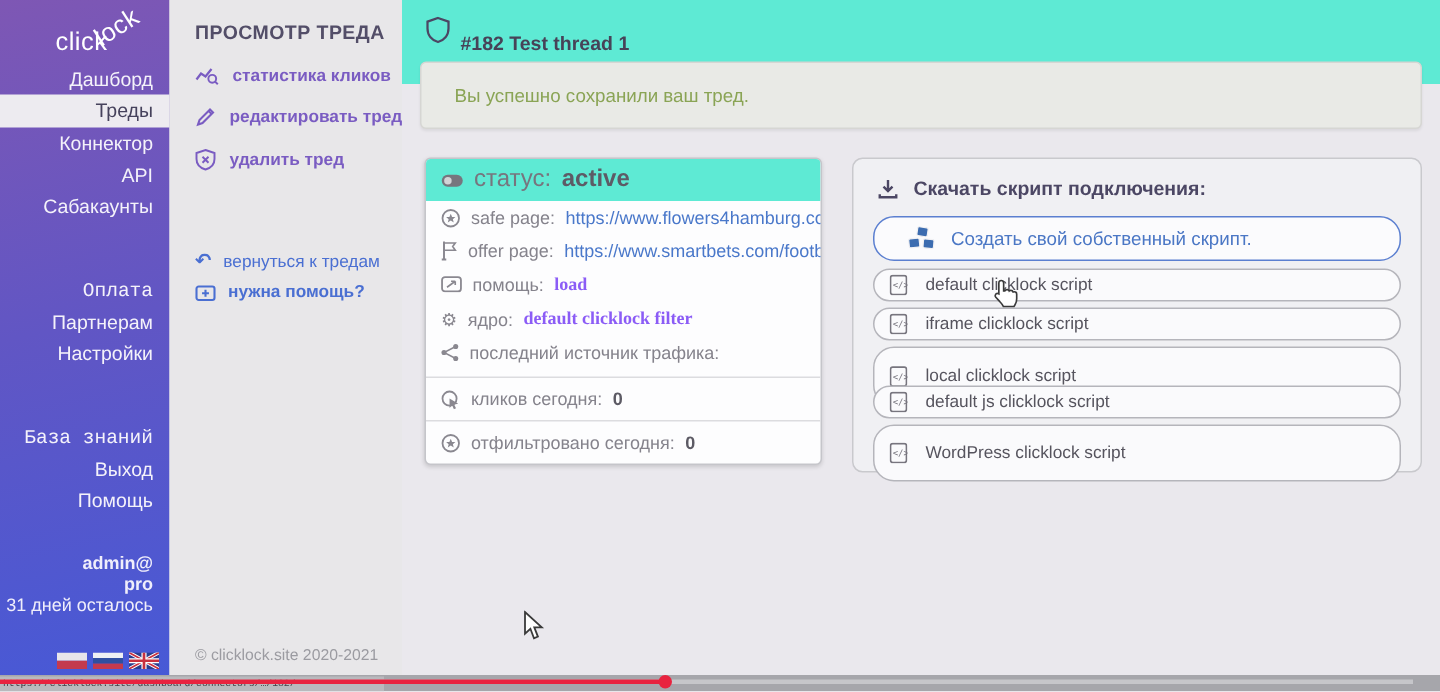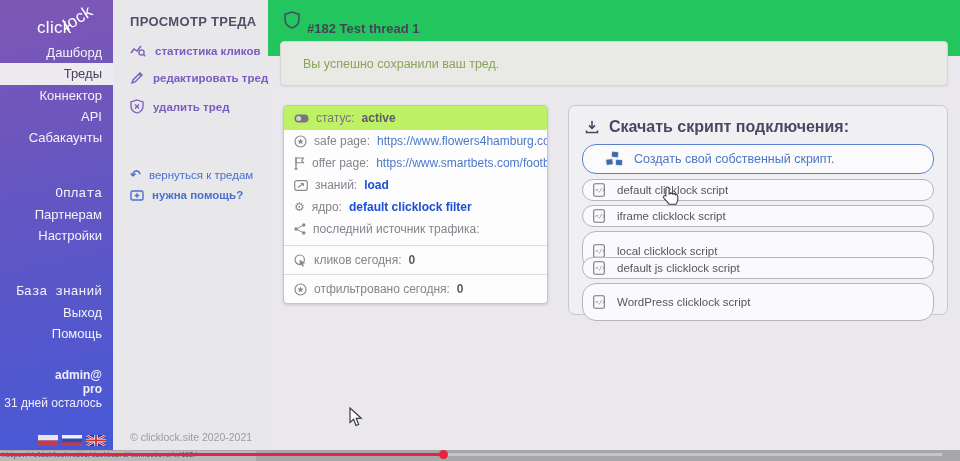--- a/index.html
+++ b/index.html
@@ -33,52 +33,52 @@
   .panel-title { position:absolute; top:14px; left:17px; font-size:13px; font-weight:bold; color:#534e68; letter-spacing:.3px; }
   .panel-action { position:absolute; left:17px; display:flex; align-items:center; gap:9px; cursor:pointer;
     color:#7a5cc2; font-size:11.5px; font-weight:bold; white-space:nowrap; }
   .panel-link { position:absolute; left:17px; display:flex; align-items:center; gap:8px; cursor:pointer;
     color:#4a6fd2; font-size:11.5px; white-space:nowrap; }
   .panel-link .bold { font-weight:bold; }
   .glyph { font-family:"DejaVu Sans",sans-serif; }
   .copyright { position:absolute; left:17px; bottom:7px; font-size:10.5px; color:#9b9ba1; white-space:nowrap; }
   
   .main { position:absolute; left:268px; top:0; right:0; height:450px; }
-  .topbar { position:absolute; left:0; top:0; right:0; height:56px; background:#22c55e; display:flex; align-items:center; }
+  .topbar { position:absolute; left:0; top:0; right:0; height:56px; background:#5eead4; display:flex; align-items:center; }
   .topbar .title { margin-left:39px; font-size:13px; font-weight:bold; color:#474358; }
   .topbar .shield { position:absolute; left:16px; top:11px; }
   .alert {
     position:absolute; left:12px; right:12px; top:41px; height:45px;
     background:#e9eae6; border:1px solid #d6d6d3; border-radius:4px;
     display:flex; align-items:center; box-shadow:0 1px 2px rgba(0,0,0,.07);text-align:right;
   }
   .alert span { margin-left:22px; font-size:12.5px; color:#8aa455; }
   
   .details {
     position:absolute; left:15px; top:105px; width:265px;
     background:#fdfdfe; border:1px solid #c5c5ca; border-radius:4px;
     box-shadow:0 1px 3px rgba(0,0,0,.15); overflow:hidden;
   }
-  .details-head { background:#bef264; padding:5px 10px; display:flex; align-items:center; gap:7px;
-    font-size:12px; color:#77757e; }
+  .details-head { background:#5eead4; padding:5px 10px; display:flex; align-items:center; gap:7px;
+    font-size:16px; color:#77757e; }
   .details-head .val { font-weight:bold; color:#5d5b66; }
   .drow { display:flex; align-items:center; gap:7px; padding:4px 10px; font-size:12px; color:#85838c; white-space:nowrap; }
   .drow:first-of-type { padding-top:8px; }
   .drow a { color:#4a78ca; text-decoration:none; }
-  .drow .val { font-weight:bold; color:#1d4ed8; }
+  .drow .val { font-weight:bold; color:#8b5cf6;font-family:Liberation Serif, serif; }
   .dsep { border-top:1px solid #dcdcdf; margin-top:5px; }
   .stat-row { display:flex; align-items:center; gap:7px; padding:7px 10px; font-size:12px; color:#85838c; }
   .stat-row .val { font-weight:bold; color:#5c5a64; }
   
   .scripts {
     position:absolute; left:300px; top:105px; width:380px; height:210px;
     background:#f0f0f3; border:1px solid #c9c9cd; border-radius:7px;
   }
   .scripts-head { display:flex; align-items:center; gap:10px; margin:12px 0 0 16px;
-    font-size:16px; font-weight:bold; color:#4c4764; }
+    font-size:13px; font-weight:bold; color:#4c4764; }
   .btn {
     position:absolute; left:13px; right:13px; display:flex; align-items:center;
     background:#fafafc; border:1px solid #b5b5bb; border-radius:14px; cursor:pointer;
   }
   .btn-primary { top:38px; height:30px; border-color:#5b7fd0; background:#fbfbfd; }
   .btn-primary .lbl { font-size:12.5px; color:#4b77c5; margin-left:9px; }
   .btn-primary .ic { margin-left:22px; }
   .btn-sec .lbl { font-size:11.5px; color:#56545e; margin-left:12px; }
   .btn-sec .ic { margin-left:10px; }
   .b2{top:73px;height:22px;} .b3{top:99px;height:22px;} .b4{top:125px;height:40px;}
@@ -242,21 +242,21 @@
         <a href="#">https://www.smartbets.com/football/tea…</a>
       </div>
 
       <div class="drow">
         <span>
           <svg width="14" height="11" viewBox="0 0 14 11">
               <rect x="0.7" y="0.7" width="12.6" height="9.6" rx="2" fill="none" stroke="#8a8890" stroke-width="1.2"></rect>
               <path d="M4 7.5 L9.5 3.5 M9.5 3.5 H6.7 M9.5 3.5 V6" stroke="#8a8890" stroke-width="1.1" fill="none"></path>
             </svg>
         </span>
-        <span>знаний:</span>
+        <span>помощь:</span>
         <span class="val">load</span>
       </div>
 
       <div class="drow">
         <span class="glyph" style="font-size:12px;color:#8a8890;line-height:12px;">⚙</span>
         <span>ядро:</span>
         <span class="val">default clicklock filter</span>
       </div>
 
       <div class="drow">

